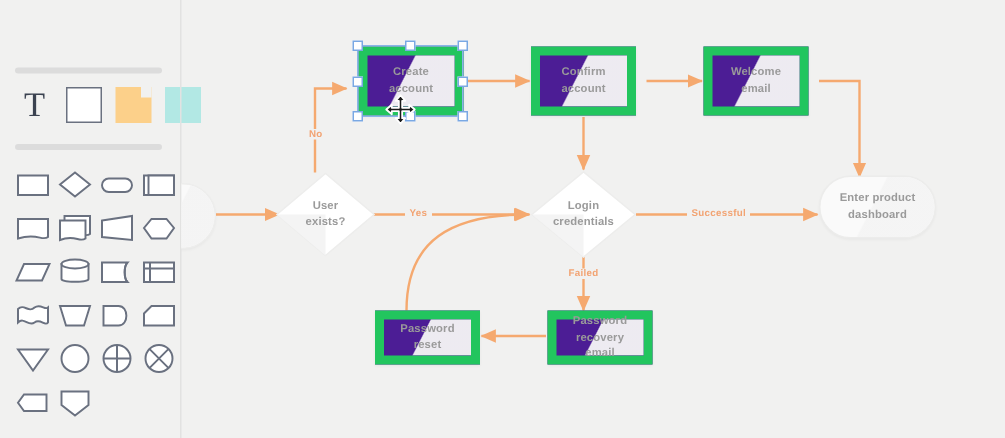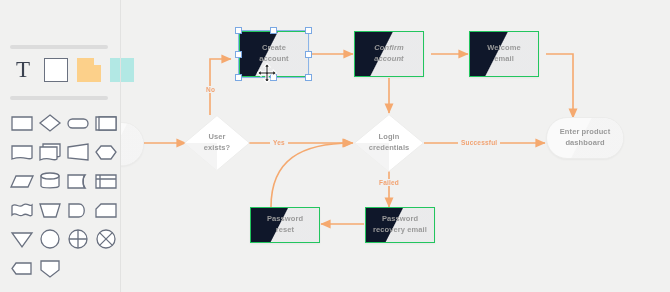--- a/index.html
+++ b/index.html
@@ -61,21 +61,21 @@
   #edges{position:absolute;left:0;top:0;width:549px;height:292px;}
 
   .node{
     position:absolute;box-sizing:border-box;
     display:flex;align-items:center;justify-content:center;
     text-align:center;
     color:#9a9a9a;font-size:7.5px;font-weight:bold;line-height:1.45;
     letter-spacing:.1px;
   }
   .rect{
-    background:#0f172a;border:1px solid #22c55e;
+    background:#4c1d95;border:6px solid #22c55e;
     box-shadow:0 1px 2px rgba(0,0,0,.05);
   }
   .rect .gloss{
     position:absolute;left:0;top:0;right:0;bottom:0;overflow:hidden;pointer-events:none;
   }
   .rect .gloss:after{
     content:"";position:absolute;left:-10%;top:-60%;width:130%;height:160%;
     background:linear-gradient(117deg,rgba(255,255,255,0) 46%,rgba(246,246,246,.95) 47%);
   }
   .node .lbl{position:relative;z-index:2;padding:0 4px;}
@@ -337,21 +337,21 @@
       <span class="handle h-ml"></span>
       <span class="handle h-mr"></span>
       <span class="handle h-bl"></span>
       <span class="handle h-bc"></span>
       <span class="handle h-br"></span>
     </div>
     <svg id="move-cursor" viewBox="0 0 22 22">
       <path d="M11 1.5 L14.2 5.2 H12.1 V9.9 H16.8 V7.8 L20.5 11 L16.8 14.2 V12.1 H12.1 V16.8 H14.2 L11 20.5 L7.8 16.8 H9.9 V12.1 H5.2 V14.2 L1.5 11 L5.2 7.8 V9.9 H9.9 V5.2 H7.8 Z" fill="#1a1a1a" stroke="#ffffff" stroke-width="1.2" stroke-linejoin="round"></path>
     </svg>
 
-    <div class="node rect" style="left:233px;top:31px;width:70px;height:46px;font-style:italic;">
+    <div class="node rect" style="left:233px;top:31px;width:70px;height:46px;">
       <div class="gloss"></div>
       <span class="lbl">Confirm<br>account</span>
     </div>
 
     <div class="node rect" style="left:348px;top:31px;width:70px;height:46px;">
       <div class="gloss"></div>
       <span class="lbl">Welcome<br>email</span>
     </div>
 
     <div class="node diamond" style="left:233px;top:114px;width:70px;height:58px;">

